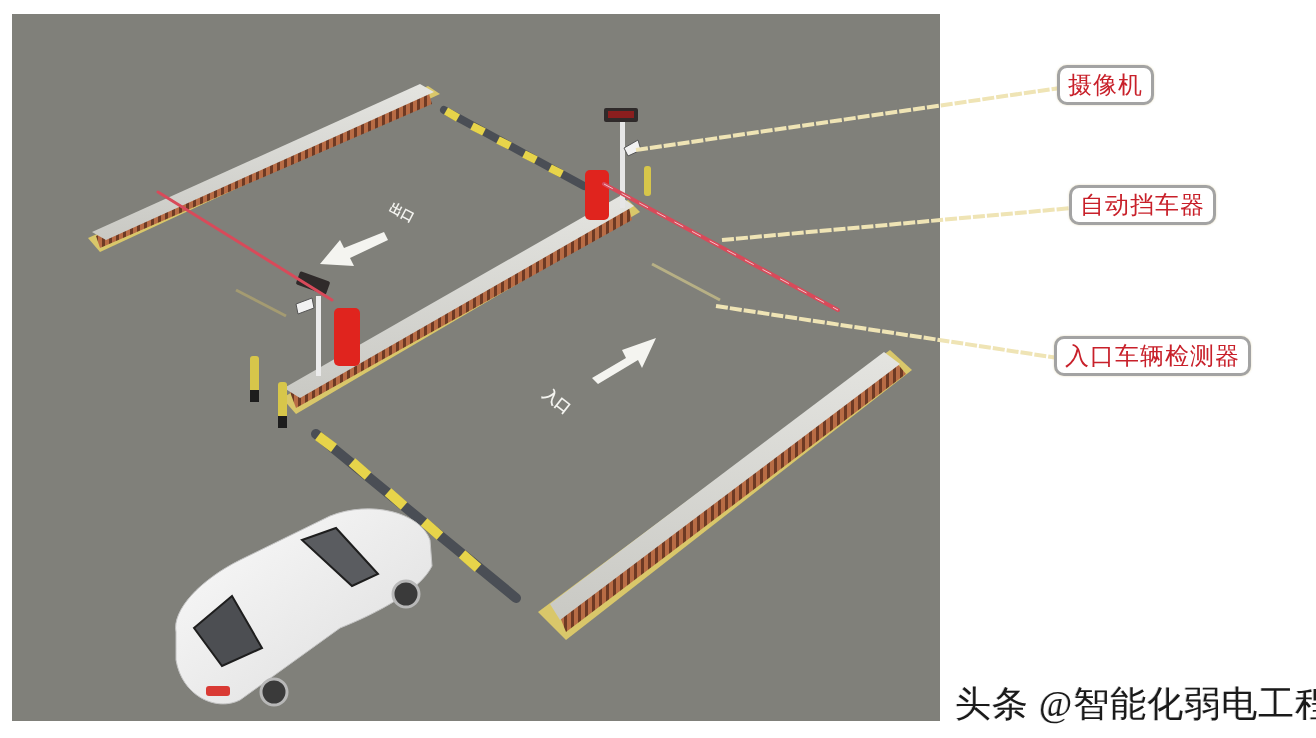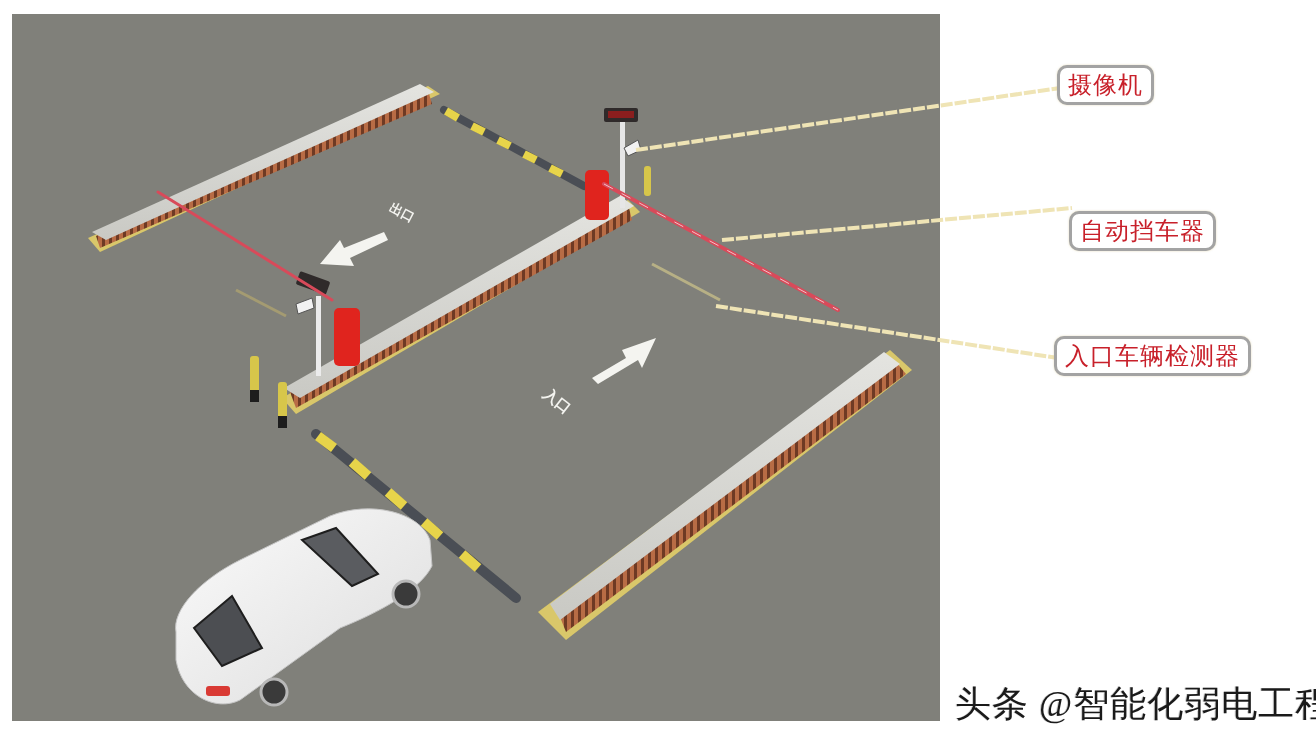--- a/index.html
+++ b/index.html
@@ -7,21 +7,21 @@
            font-family: "DejaVu Sans", sans-serif; }
     #scene { position: absolute; left: 0; top: 0; width: 1316px; height: 738px; }
     .callout {
       position: absolute; height: 40px; box-sizing: border-box;
       border: 3px solid #a3a3a3; border-radius: 10px; background: #ffffff;
       color: #c8202a; font-size: 24px; line-height: 34px; padding: 0 8px;
       white-space: nowrap; letter-spacing: 1px;
       box-shadow: 0 0 2px rgba(200,180,110,0.5);
     }
     #callout-camera { left: 1057px; top: 65px; }
-    #callout-barrier { left: 1069px; top: 185px; margin-top: 26px; }
+    #callout-barrier { left: 1069px; top: 185px; }
     #callout-detector { left: 1054px; top: 336px; }
     .watermark {
       position: absolute; left: 955px; top: 680px; font-size: 36px;
       color: #1a1a1a; letter-spacing: 1px; white-space: nowrap;
       text-shadow: 1px 1px 0 #ffffff, -1px 0 0 #cfcfcf;
       font-family: Liberation Serif, serif;
     }
     .road-text { font-family: "DejaVu Sans", sans-serif; font-weight: bold; fill: #f4f4f0; }
   </style>
 </head>

